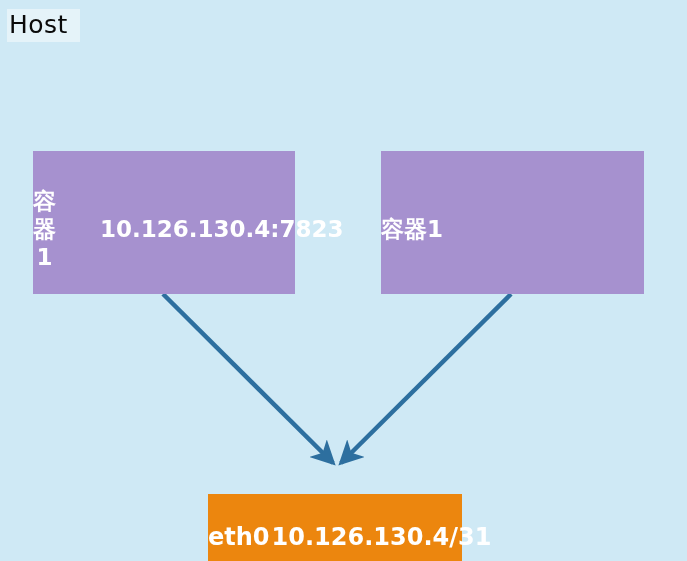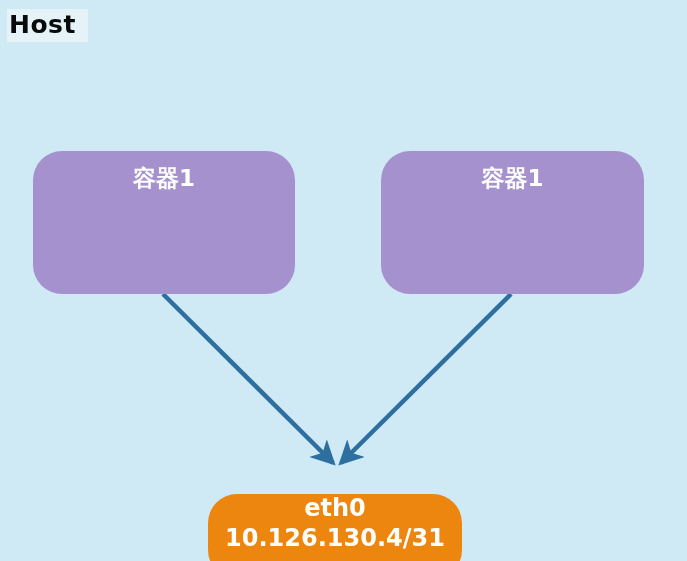--- a/index.html
+++ b/index.html
@@ -18,35 +18,34 @@
     position: absolute;
     inset: 0;
     width: 687px;
     height: 561px;
   }
   .host-label {
     position: absolute;
     left: 7px;
     top: 9px;
     font-size: 25px;
-    font-weight: 700;
+    font-weight: 400;
     color: var(--host-text, #0a0a0a);
     background: rgba(255, 255, 255, 0.45);
     padding: 1px 12px 3px 2px;
     letter-spacing: 0.5px;
   }
   .node {
     position: absolute;
     display: flex;
-    flex-direction: column;
+    flex-direction: row;
     align-items: center;
     text-align: center;
     color: var(--node-text, #ffffff);
     font-weight: 700;
-    border-radius: 29px;
   }
   .container-node {
     width: 262px;
     height: 143px;
     background: var(--container-fill, #a691cf);
     padding-top: 13px;
     box-sizing: border-box;
     gap: 44px;
   }
   .container-node .node-title {
@@ -103,20 +102,21 @@
       <marker id="arrowhead" viewBox="0 0 10 10" refX="8.5" refY="5" markerWidth="5.5" markerHeight="5.5" orient="auto-start-reverse">
         <path class="arrowhead-path" d="M0,0 L10,5 L0,10 L2.6,5 Z"></path>
       </marker>
     </defs>
     <line x1="163" y1="294" x2="333" y2="463" marker-end="url(#arrowhead)"></line>
     <line x1="511" y1="294" x2="341" y2="463" marker-end="url(#arrowhead)"></line>
   </svg>
 
   <div class="node container-node node-container-1">
     <div class="node-title">容器1</div>
+    <div class="node-address">10.126.130.4:7823</div>
   </div>
 
   <div class="node container-node node-container-2">
     <div class="node-title">容器1</div>
   </div>
 
   <div class="node eth-node">
     <div class="node-title">eth0</div>
     <div class="node-address">10.126.130.4/31</div>
   </div>

